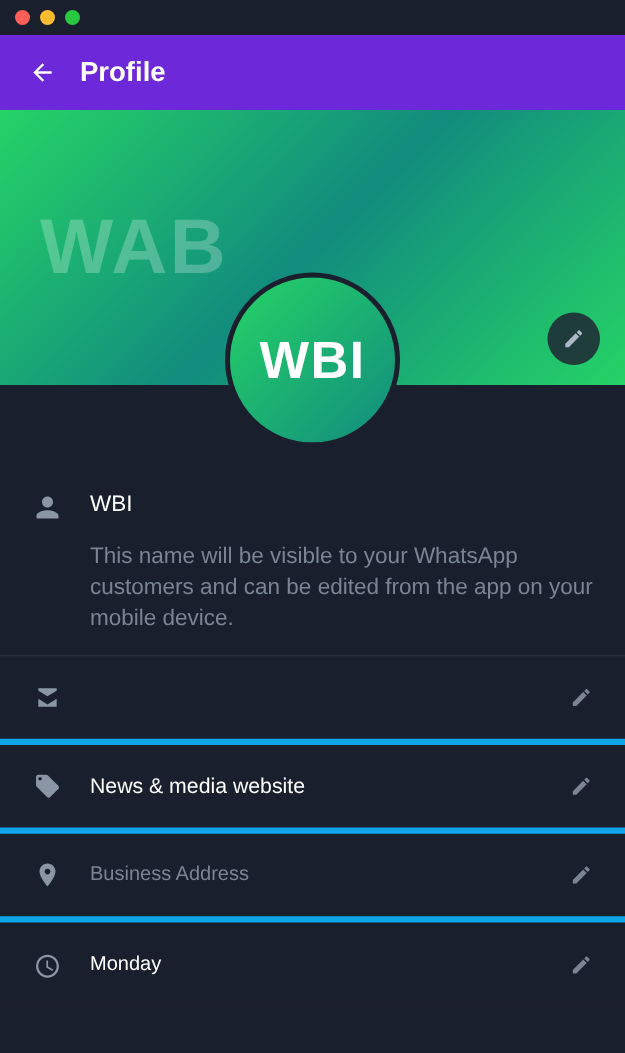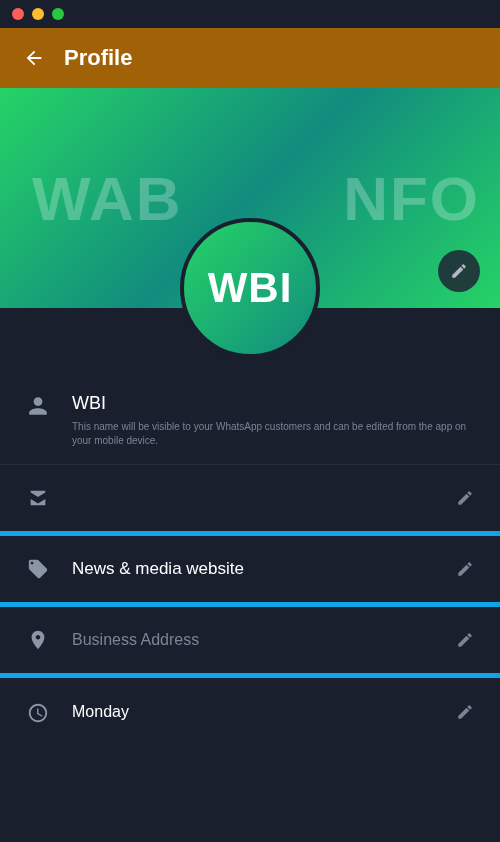--- a/index.html
+++ b/index.html
@@ -27,21 +27,21 @@
       width: 12px; height: 12px;
       border-radius: 50%;
       display: inline-block;
     }
     .tl-red { background: #ff5f57; }
     .tl-yellow { background: #febc2e; }
     .tl-green { background: #28c840; }
 
     
     .header {
-      background: #a16207;
+      background: #6d28d9;
       height: 60px;
       display: flex;
       align-items: center;
       padding: 0 20px;
       gap: 16px;
     }
     .back-arrow {
       width: 28px; height: 28px;
       display: flex; align-items: center; justify-content: center;
       cursor: pointer;
@@ -154,23 +154,23 @@
     }
     .row-content {
       flex: 1;
     }
     .row-value {
       font-size: 18px;
       font-weight: 500;
       color: #ffffff;
     }
     .row-desc {
-      font-size: 10px;
+      font-size: 18px;
       color: #7a8494;
-      margin-top: 6px;
+      margin-top: 18px;
       line-height: 1.4;
     }
     .row-edit {
       width: 30px;
       display: flex;
       align-items: center;
       justify-content: center;
       cursor: pointer;
       align-self: center;
     }
@@ -233,21 +233,20 @@
     <svg viewBox="0 0 24 24" fill="white" width="22" height="22">
       <path d="M20 11H7.83l5.59-5.59L12 4l-8 8 8 8 1.41-1.41L7.83 13H20v-2z"></path>
     </svg>
   </div>
   <span class="header-title">Profile</span>
 </div>
 
 <div class="banner">
   <div class="banner-text">
     <span class="banner-wabi">WAB</span>
-    <span class="banner-info">NFO</span>
   </div>
 
   <div class="edit-banner-btn">
     <svg viewBox="0 0 24 24">
       <path d="M3 17.25V21h3.75L17.81 9.94l-3.75-3.75L3 17.25zM20.71 7.04c.39-.39.39-1.02 0-1.41l-2.34-2.34c-.39-.39-1.02-.39-1.41 0l-1.83 1.83 3.75 3.75 1.83-1.83z"></path>
     </svg>
   </div>
 
   <div class="avatar-wrapper">
     <div class="avatar-circle">

